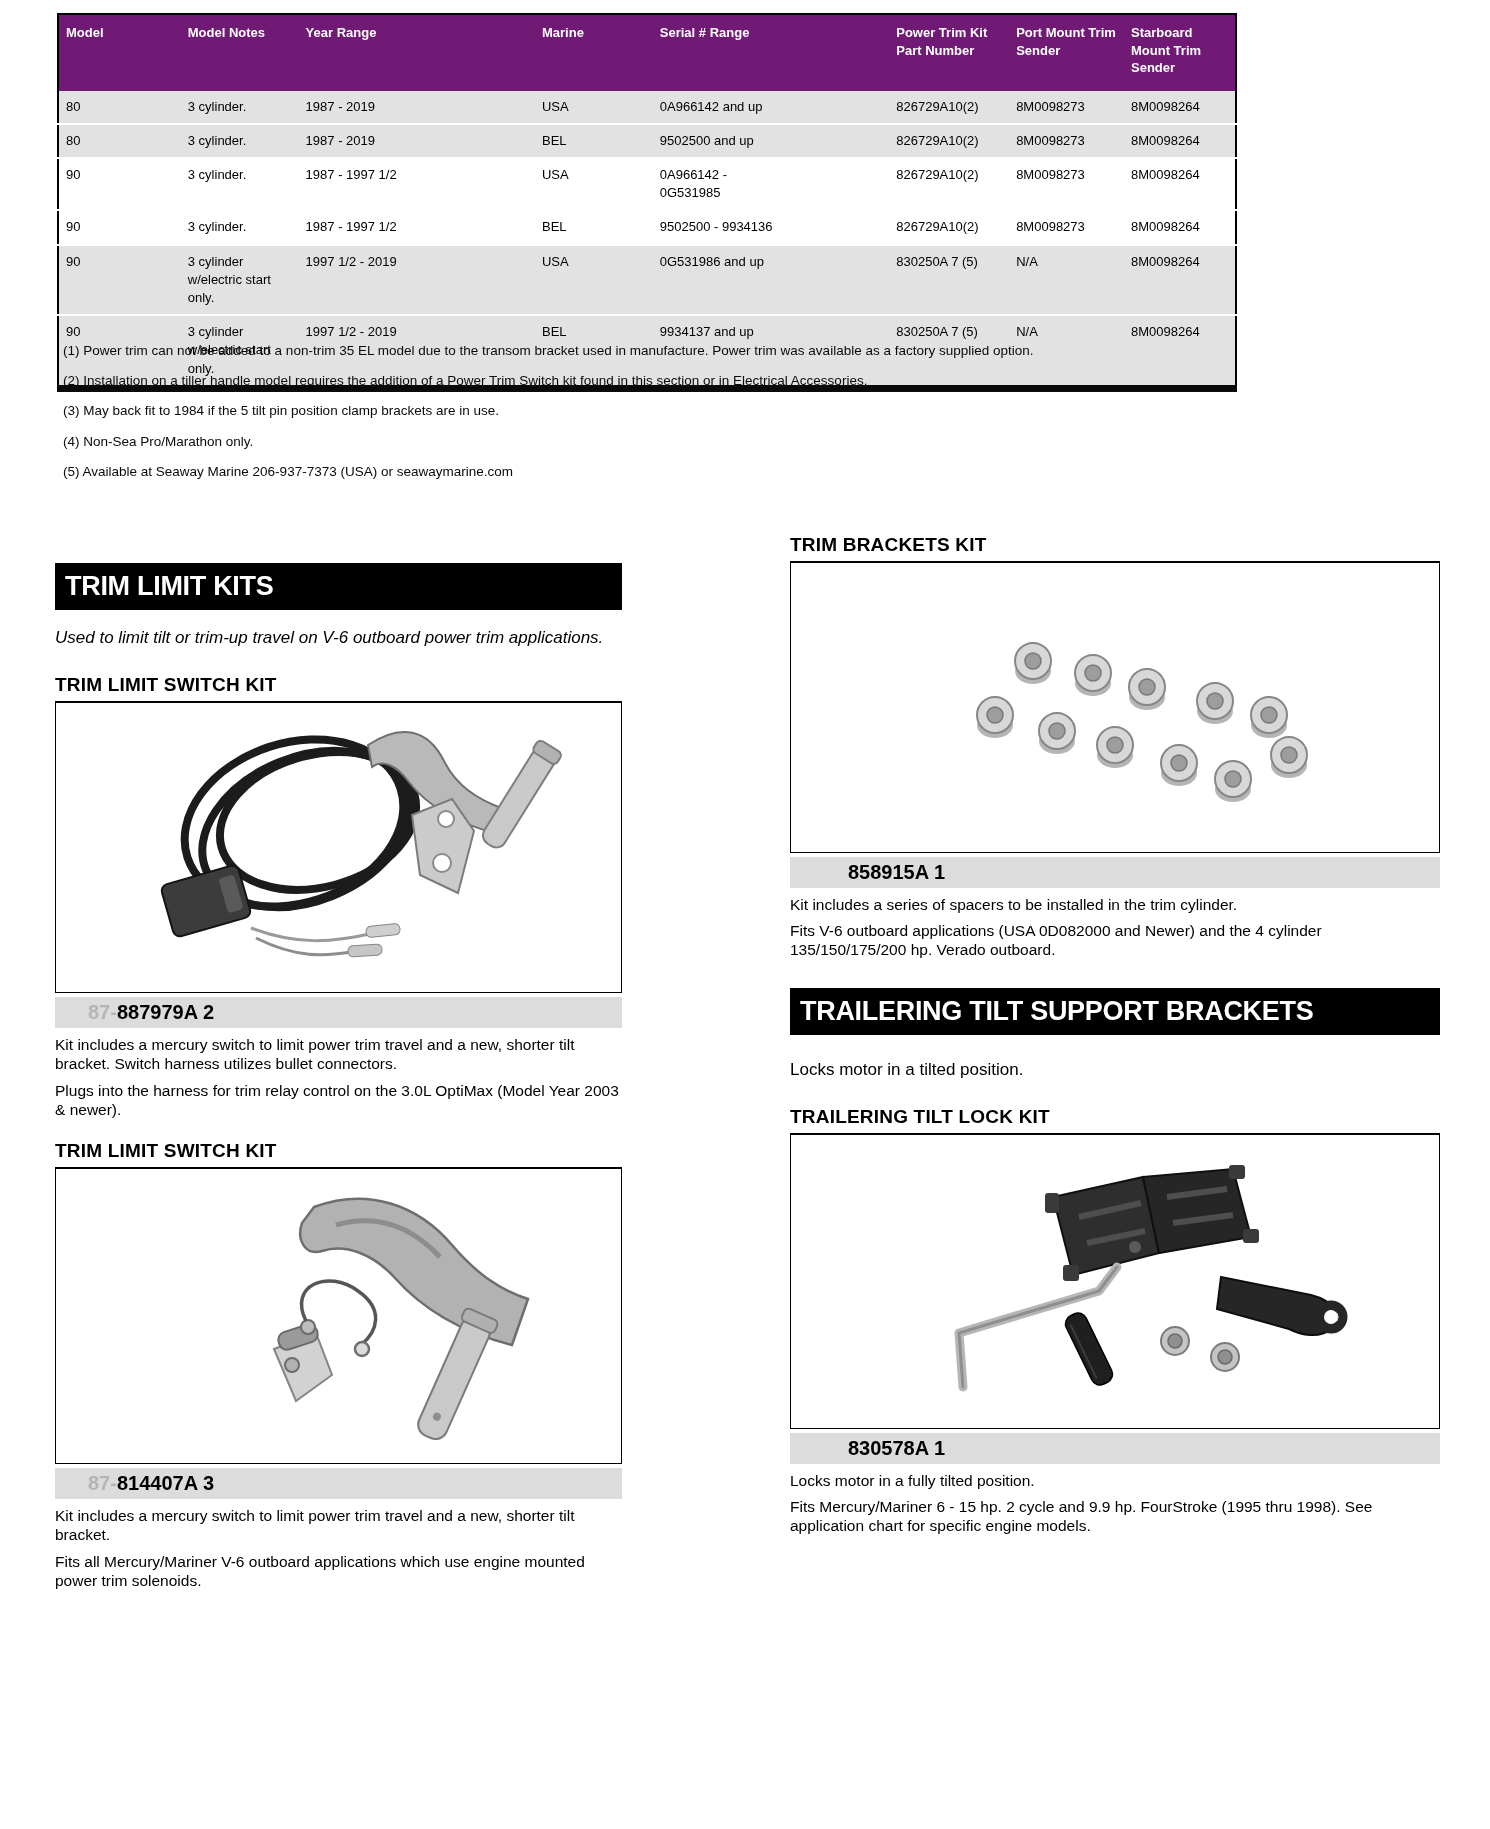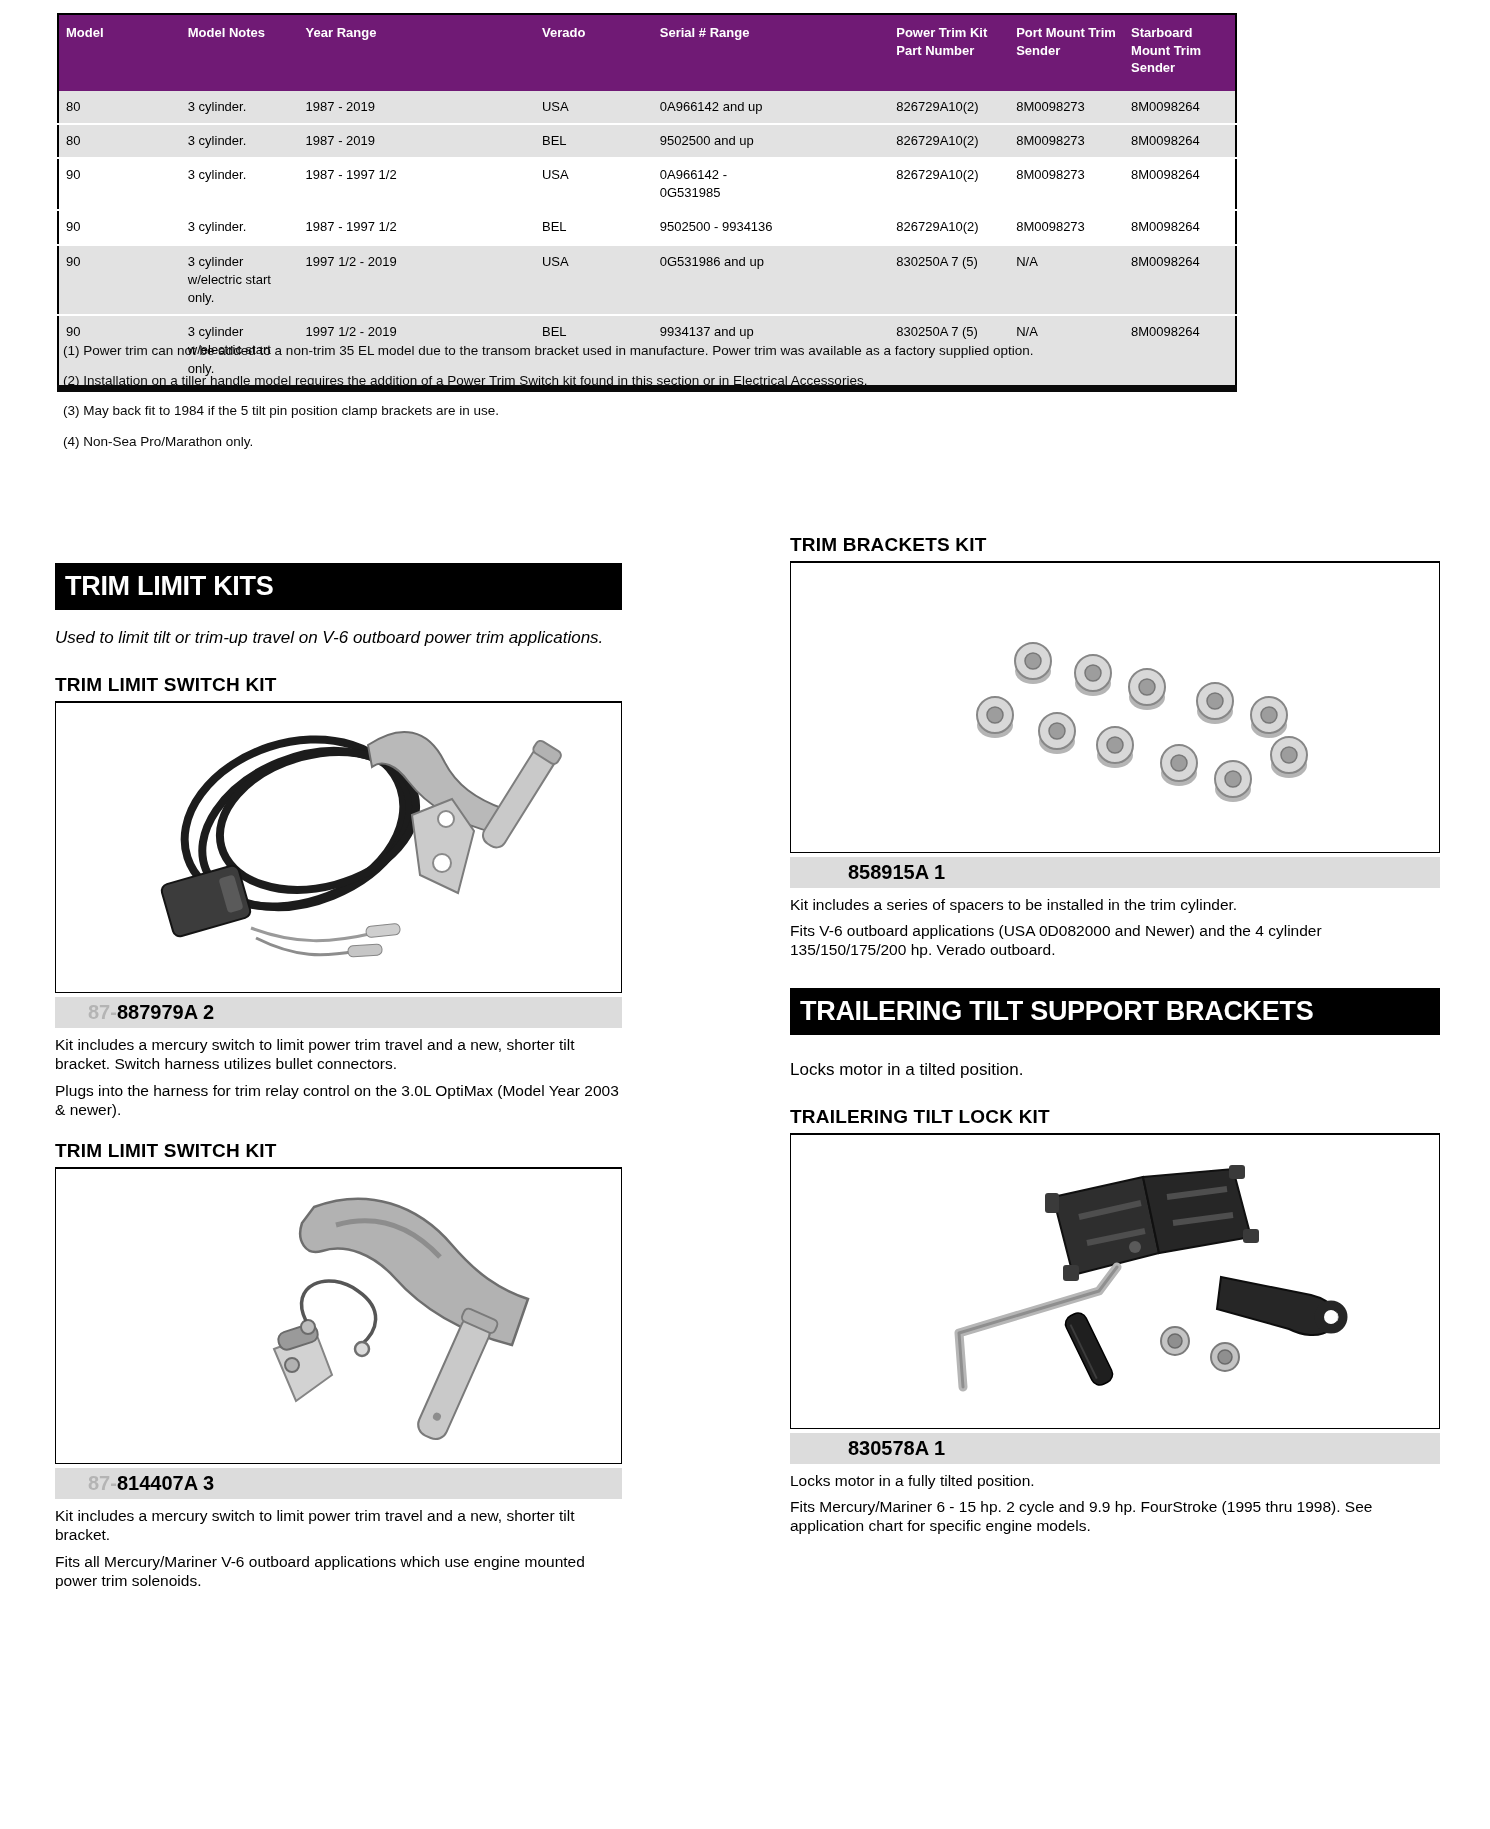--- a/index.html
+++ b/index.html
@@ -56,21 +56,21 @@
       <col style="width:237px">
         <col style="width:120px">
         <col style="width:115px">
         <col style="width:112px">
     </colgroup>
     <thead>
       <tr>
         <th>Model</th>
         <th>Model Notes</th>
         <th>Year Range</th>
-        <th>Verado</th>
+        <th>Marine</th>
         <th>Serial # Range</th>
         <th>Power Trim Kit Part Number</th>
         <th>Port Mount Trim Sender</th>
         <th>Starboard Mount Trim Sender</th>
       </tr>
     </thead>
     <tbody>
       <tr class="gray">
         <td>80</td>
           <td>3 cylinder.</td>
@@ -133,20 +133,21 @@
           <td>8M0098264</td>
       </tr>
     </tbody>
   </table>
 
   <div class="footnotes">
     <div class="footnote">(1) Power trim can not be added to a non-trim 35 EL model due to the transom bracket used in manufacture. Power trim was available as a factory supplied option.</div>
     <div class="footnote">(2) Installation on a tiller handle model requires the addition of a Power Trim Switch kit found in this section or in Electrical Accessories.</div>
     <div class="footnote">(3) May back fit to 1984 if the 5 tilt pin position clamp brackets are in use.</div>
     <div class="footnote">(4) Non-Sea Pro/Marathon only.</div>
+    <div class="footnote">(5) Available at Seaway Marine 206-937-7373 (USA) or seawaymarine.com</div>
   </div>
 
   <div class="col col-left">
     <div class="banner">TRIM LIMIT KITS</div>
     <div class="intro">Used to limit tilt or trim-up travel on V-6 outboard power trim applications.</div>
 
     <div class="subhead mt-first">TRIM LIMIT SWITCH KIT</div>
     <div class="imgbox" style="height:289px;">
       <svg width="565" height="289" viewBox="0 0 565 289">
 

